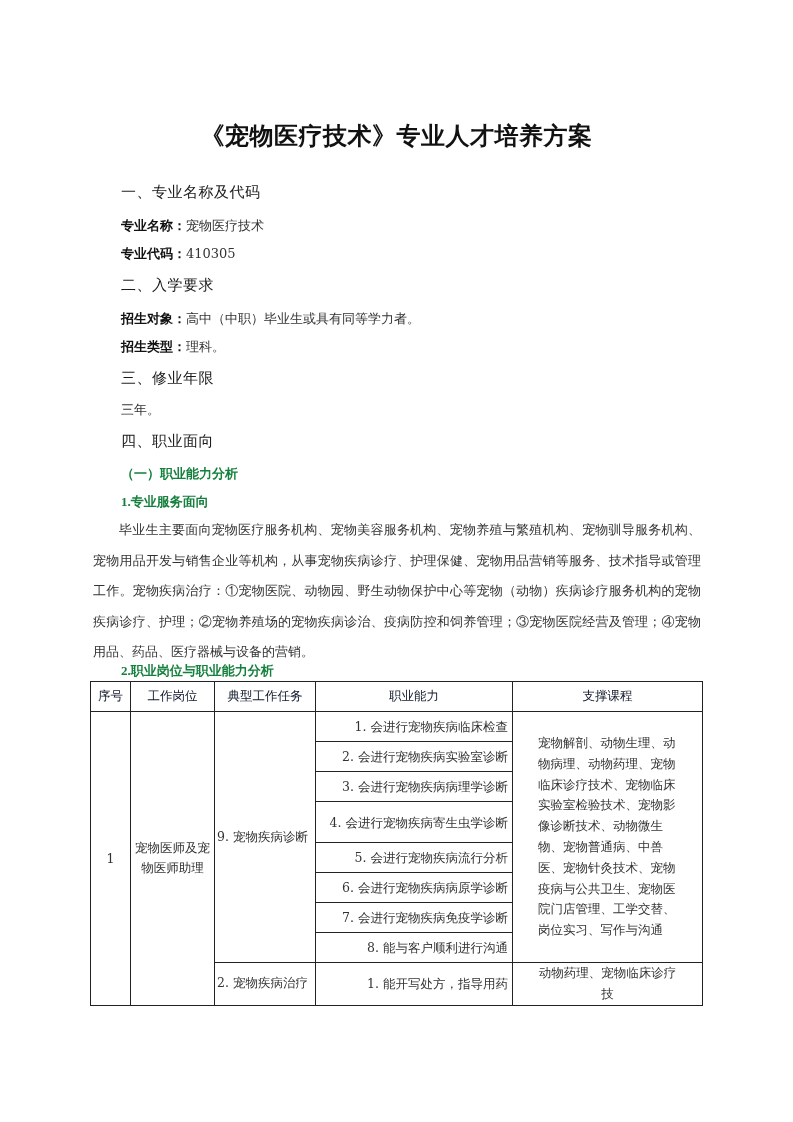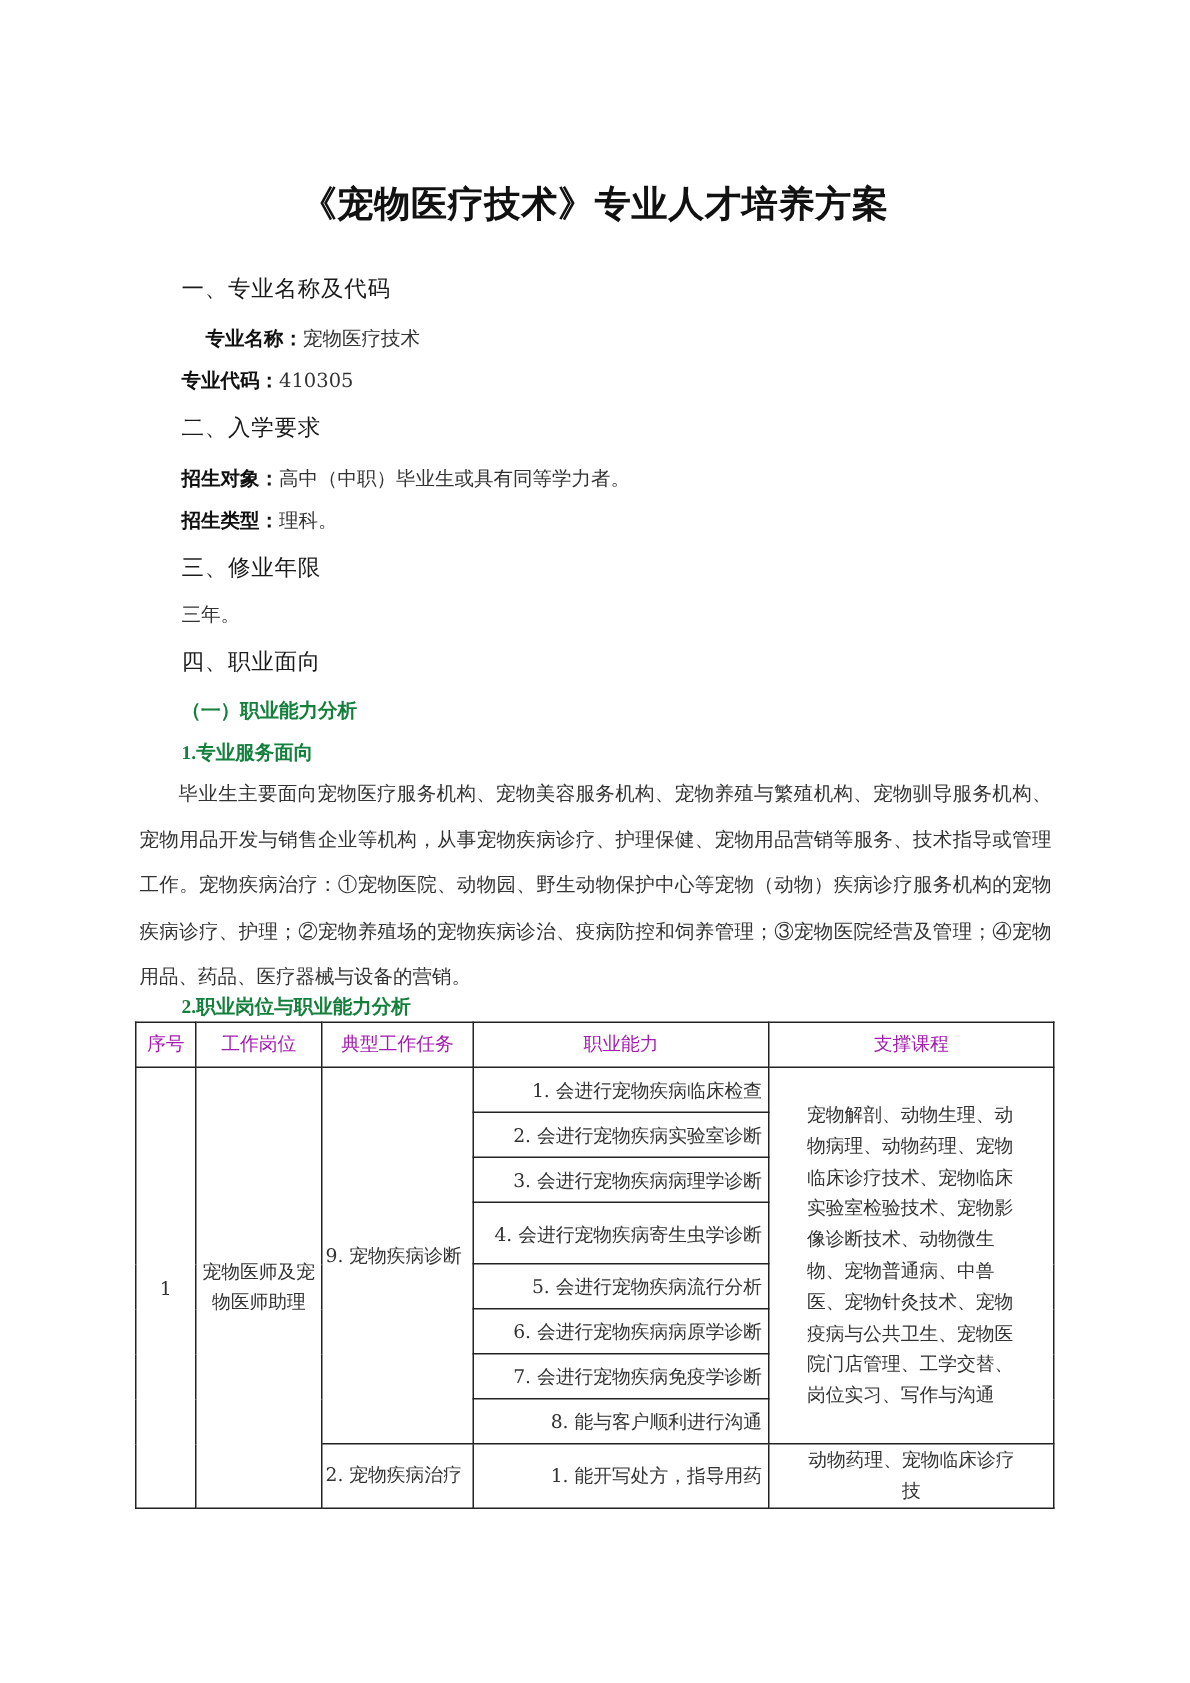--- a/index.html
+++ b/index.html
@@ -75,41 +75,41 @@
     }
     table.grid td, table.grid th {
       border: 1px solid #222;
       padding: 0 4px;
       font-weight: normal;
       vertical-align: middle;
     }
     table.grid th {
       height: 29px;
       text-align: center;
-      color: #a21caf;
+      color: #0f172a;
     }
     .c-center { text-align: center; }
     .ability { height: 29px; text-align: right; line-height: 17px; }
     .ability.tall { height: 40px; }
     .course {
       text-align: left;
       line-height: 20.8px;
       padding: 0 25px !important;
     }
     .course-last { text-align: center; }
     .post { text-align: center; line-height: 20px; margin-left: 46px; }
     .task { text-align: left; padding: 0 2px !important; white-space: nowrap; }
   </style>
 </head>
 <body>
 
 <div class="page-title">《宠物医疗技术》专业人才培养方案</div>
 
 <div class="h1" style="top:183px;">一、专业名称及代码</div>
-<div class="line" style="top:217px;margin-left:16px;">
+<div class="line" style="top:217px;">
   <span class="lbl">专业名称：</span><span>宠物医疗技术</span>
 </div>
 <div class="line" style="top:245px;">
   <span class="lbl">专业代码：</span><span>410305</span>
 </div>
 
 <div class="h1" style="top:276px;">二、入学要求</div>
 <div class="line" style="top:310px;">
   <span class="lbl">招生对象：</span><span>高中（中职）毕业生或具有同等学力者。</span>
 </div>

